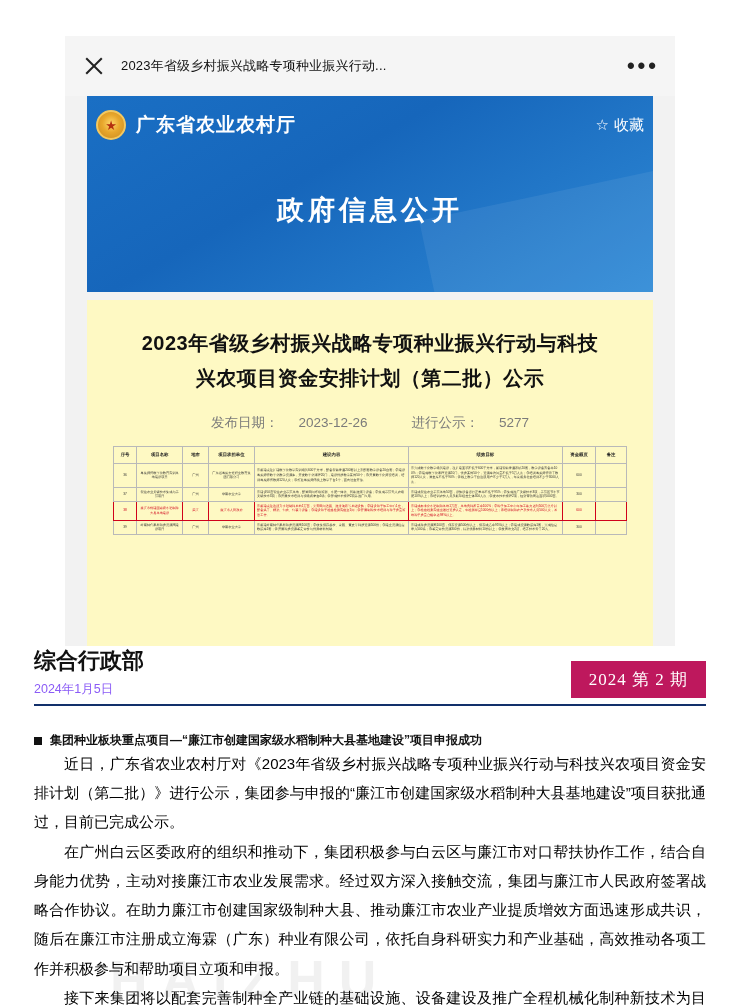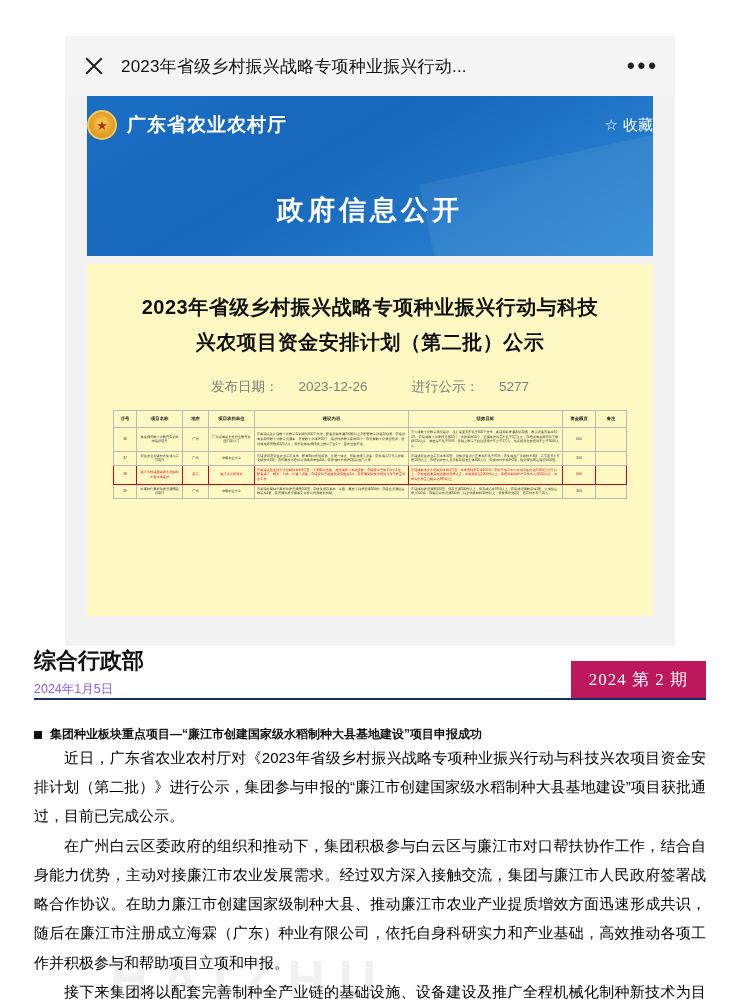--- a/index.html
+++ b/index.html
@@ -48,46 +48,46 @@
     left: 2px;
     top: 12px;
     width: 22px;
     height: 2px;
     background: #222;
   }
   .close-x::before { transform: rotate(45deg); }
   .close-x::after  { transform: rotate(-45deg); }
 
   .shot-title {
-    font-size: 17px;
+    font-size: 13px;
     color: #111;
     white-space: nowrap;
     overflow: hidden;
     text-overflow: ellipsis;
     flex: 1 1 auto;
     letter-spacing: .2px;
   }
   .dots {
     flex: 0 0 auto;
     margin-left: 12px;
     letter-spacing: 3px;
     font-size: 22px;
     line-height: 10px;
     color: #222;
     font-weight: bold;
   }
 
   
   .gov-banner {
     margin: 0 22px;
-    height: 160px;
+    height: 196px;
     background: linear-gradient(150deg, #1a6fc4 0%, #1666bb 40%, #2f8ad6 100%);
     position: relative;
     box-sizing: border-box;
-    padding: 14px 0;
+    padding: 14px 9px;
     overflow: hidden;
   }
   .gov-banner::after {
     content: "";
     position: absolute;
     right: -40px;
     bottom: -60px;
     width: 260px;
     height: 160px;
     background: rgba(255,255,255,0.07);
@@ -211,21 +211,21 @@
     left: 0;
     top: 646px;
     width: 740px;
     padding: 0 34px;
     box-sizing: border-box;
   }
   .news-head {
     display: flex;
     align-items: flex-end;
     border-bottom: 2px solid #12306b;
-    padding-bottom: 0;
+    padding-bottom: 6px;
   }
   .dept {
     font-size: 22px;
     font-weight: bold;
     color: #111;
     font-family: "Liberation Serif", serif;
   }
   .dept-date {
     font-size: 12.5px;
     color: #8b5cf6;

